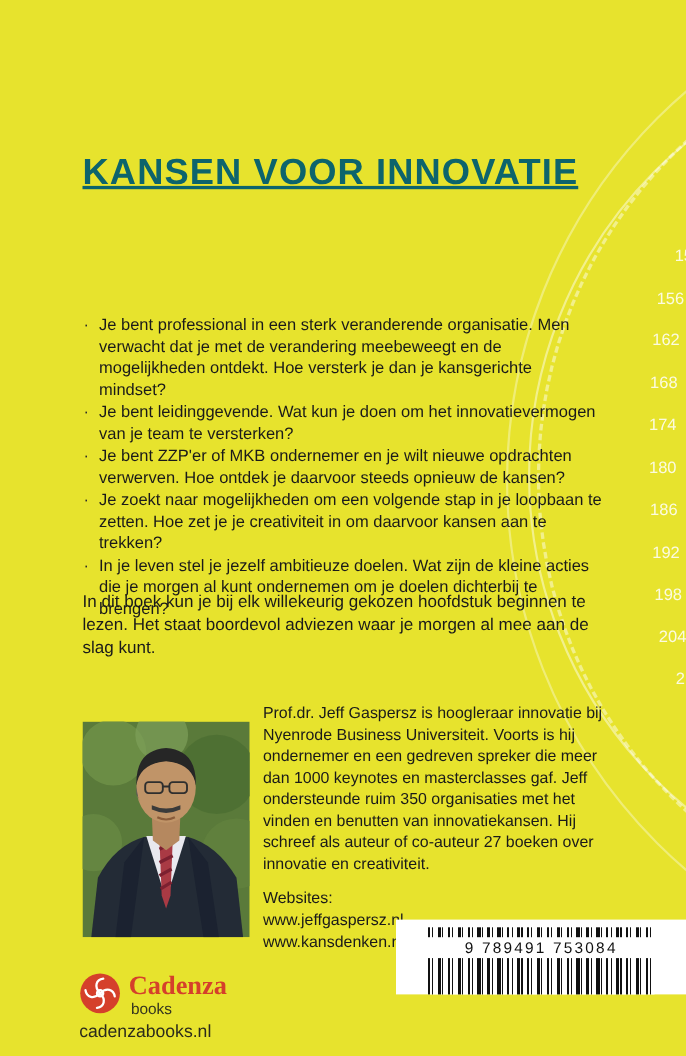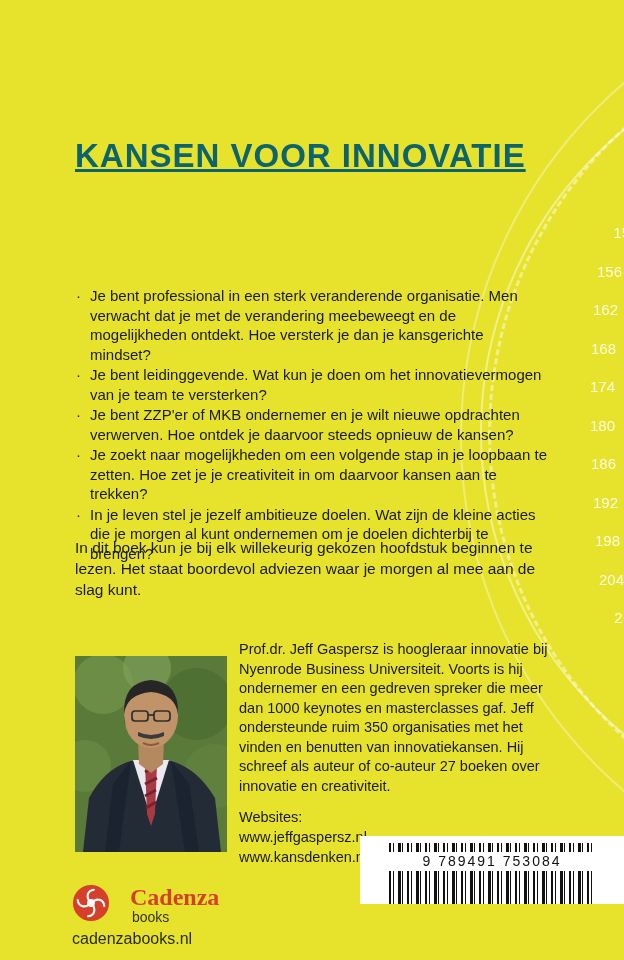--- a/index.html
+++ b/index.html
@@ -107,21 +107,21 @@
   .bars-top { height: 9px; }
   .bars-bottom { height: 33px; }
   .barcode-number {
     font-size: 14px; letter-spacing: 2px; color: #111;
     margin: 1px 0 2px 0;
   }
 
   .publisher {
     position: absolute; left: 72px; top: 884px;
   }
-  .publisher-top { display: flex; align-items: flex-start; gap: 20px; }
+  .publisher-top { display: flex; align-items: flex-start; gap: 7px; }
   .publisher-names { padding-top: 1px; }
   .publisher-name {
     font-family: "Liberation Serif", serif;
     font-size: 24px; font-weight: bold; color: #d5402b; line-height: 24px;
   }
   .publisher-type { font-size: 14px; color: #33331f; margin-top: 0px; padding-left: 2px; }
   .publisher-url { font-size: 16px; color: #2b2b1c; margin-top: 5px; }
 </style>
 </head>
 <body>

